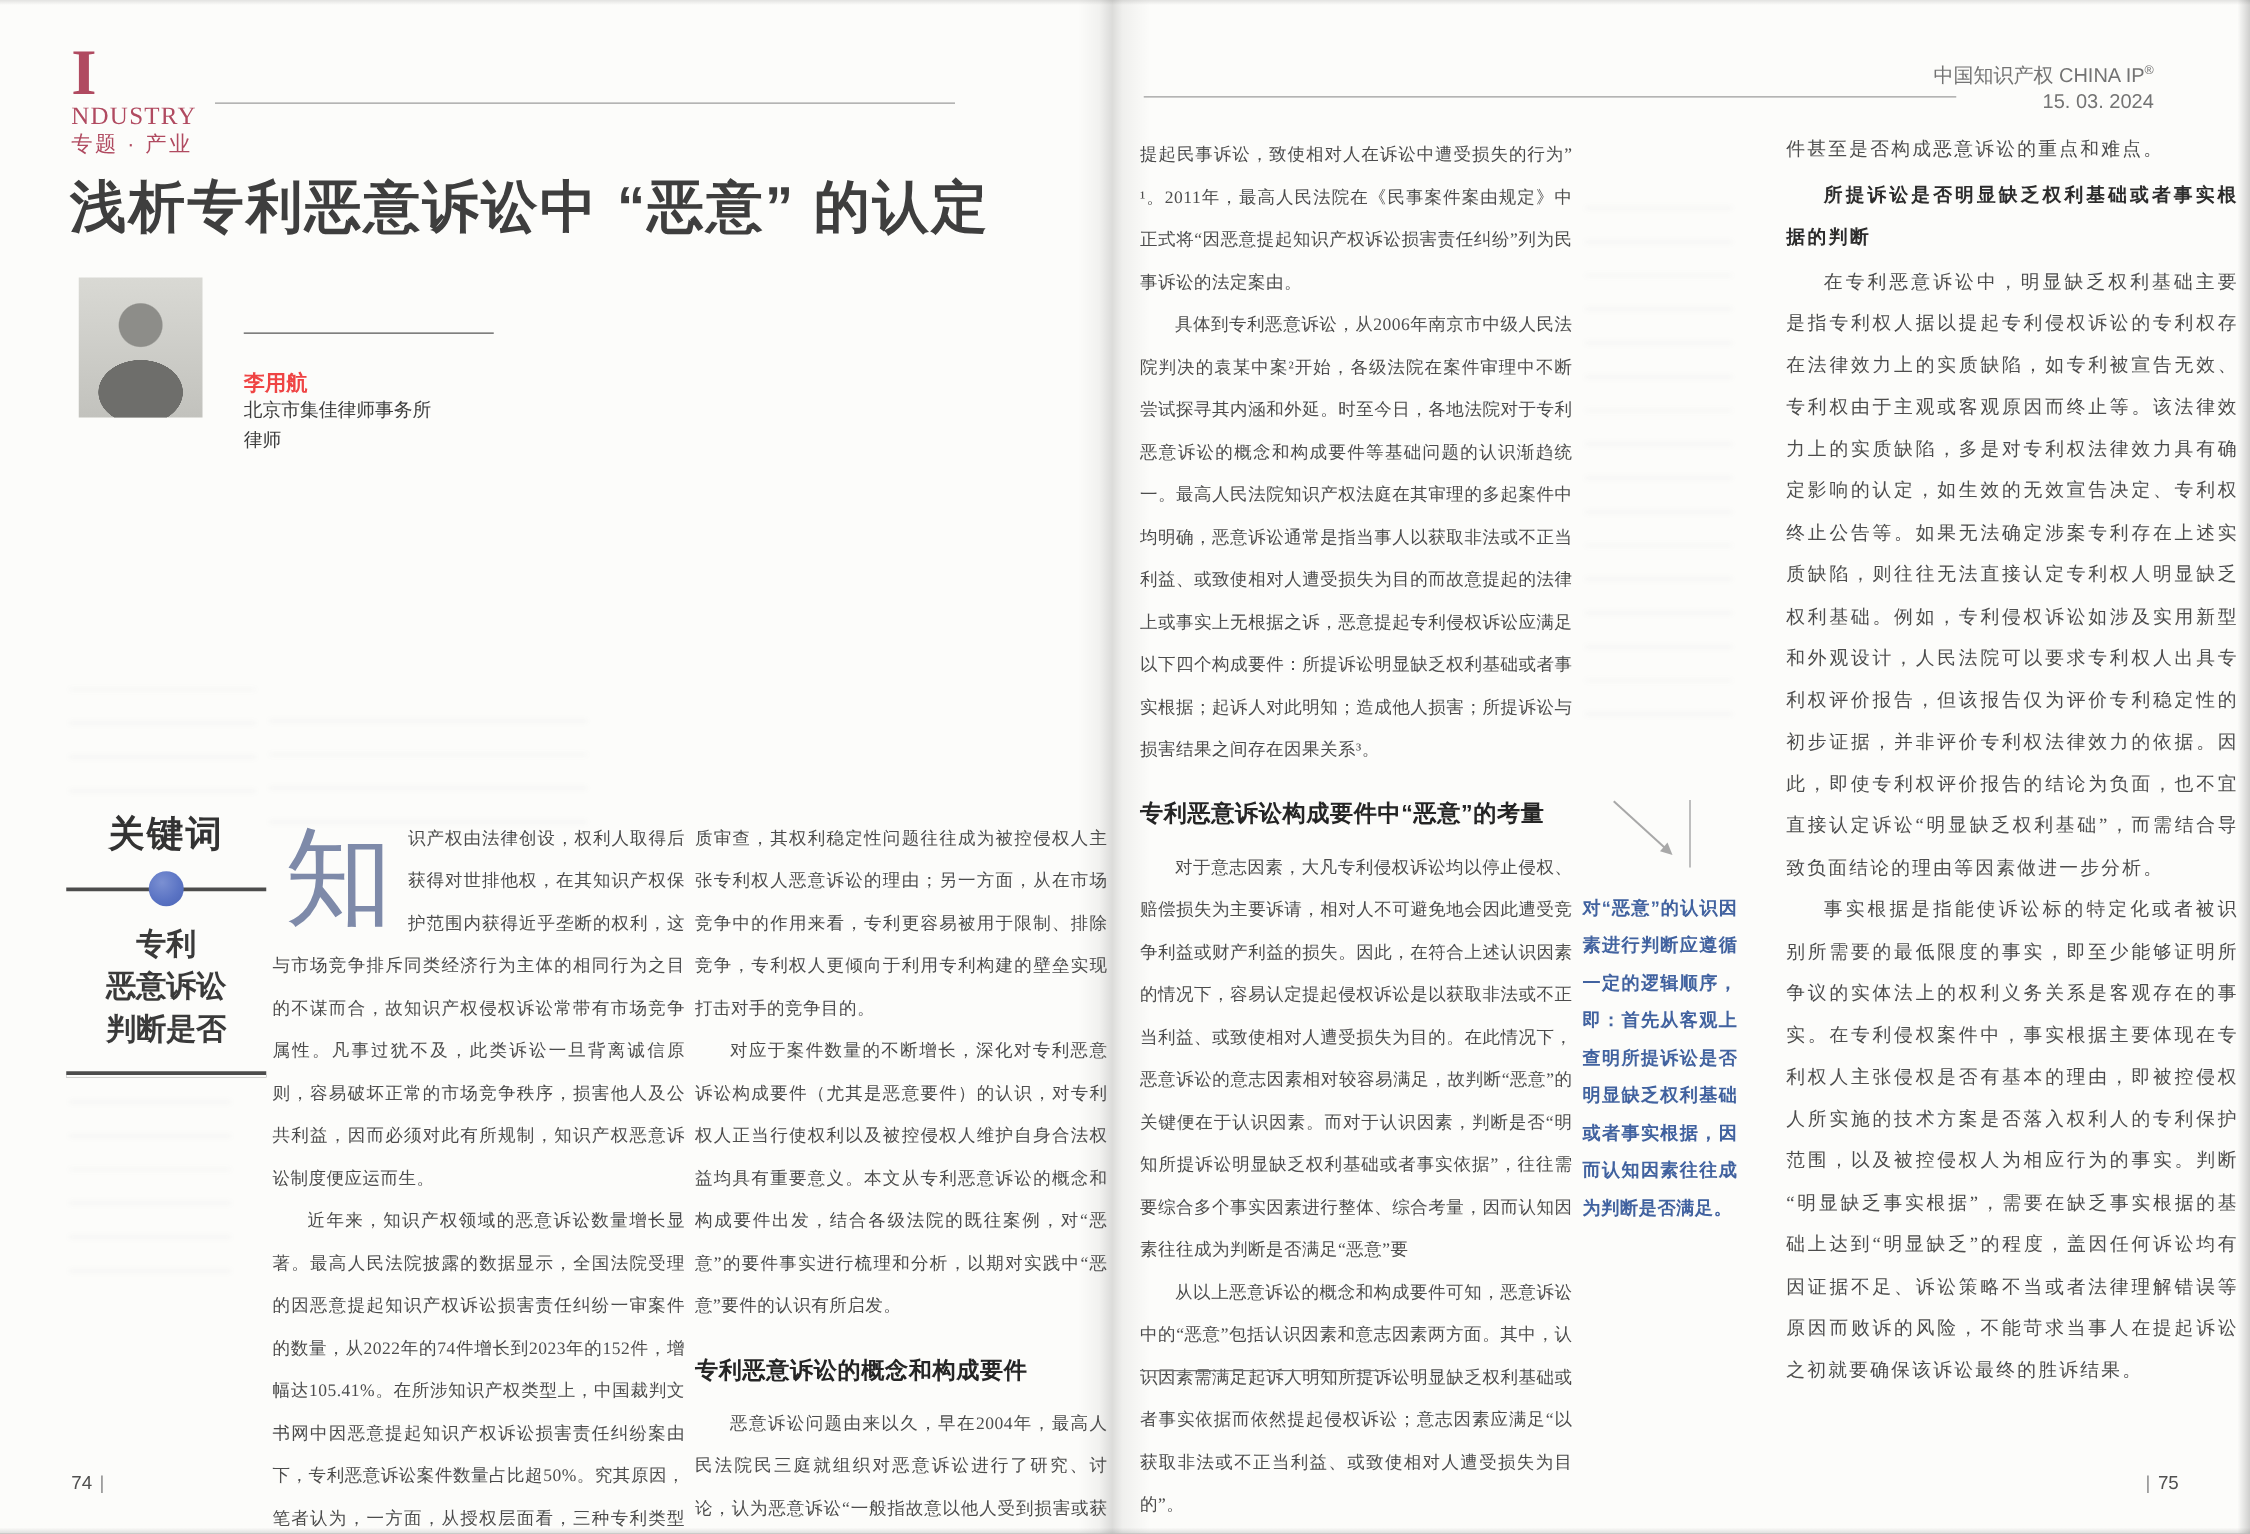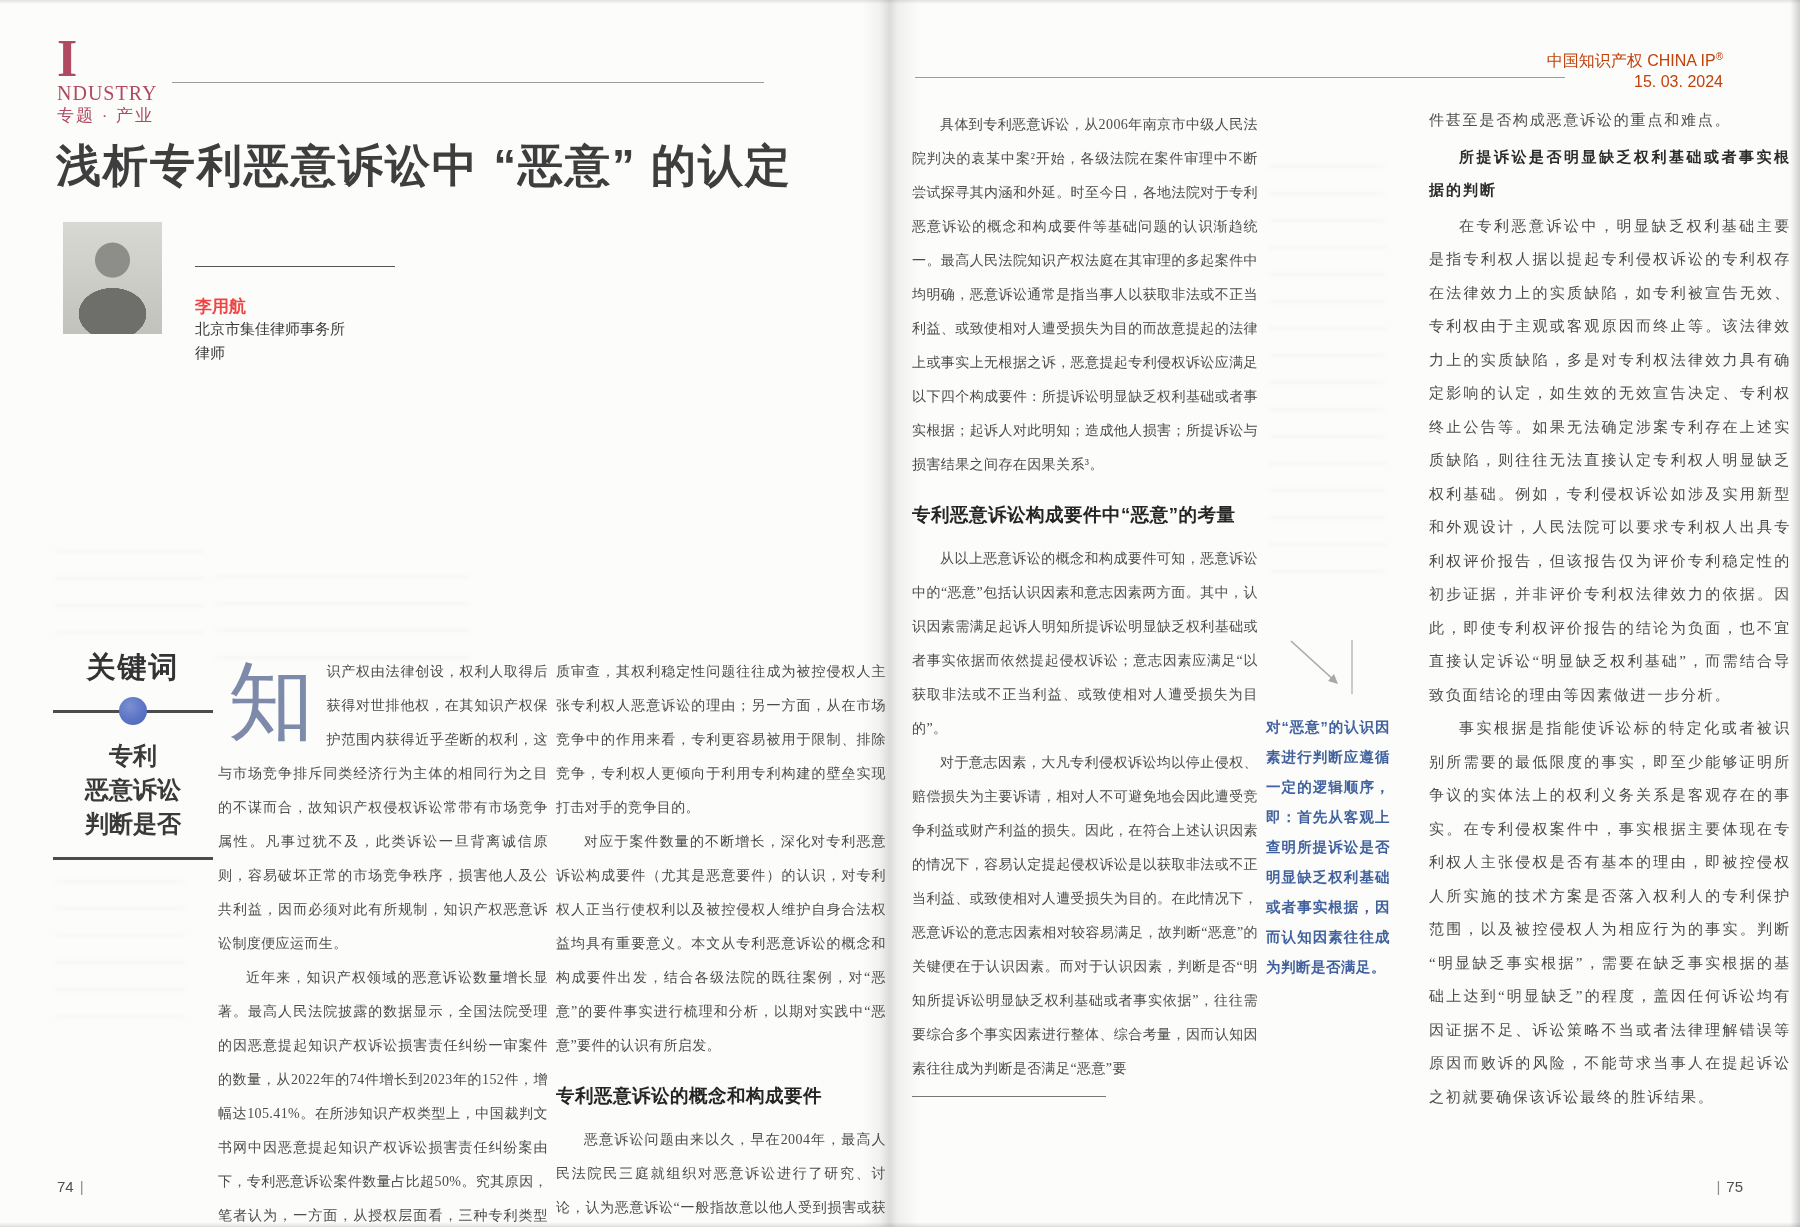--- a/index.html
+++ b/index.html
@@ -13,21 +13,21 @@
   .edge-top{position:absolute;top:0;left:0;width:1800px;height:4px;background:linear-gradient(180deg,rgba(0,0,0,0.10),rgba(0,0,0,0));}
   .edge-bottom{position:absolute;bottom:0;left:0;width:1800px;height:5px;background:linear-gradient(0deg,rgba(0,0,0,0.12),rgba(0,0,0,0));}
   .ghost{position:absolute;filter:blur(2px);opacity:.55;pointer-events:none;
         background:repeating-linear-gradient(180deg,rgba(115,122,140,0.09) 0 3px,rgba(0,0,0,0) 3px 27px);}
   
   .hdr-left{position:absolute;left:57px;top:36px;color:#b04a60;}
   .hdr-left .big-i{float:left;font-size:52px;line-height:46px;font-weight:bold;font-family:"Liberation Serif",serif;margin-right:7px;}
   .hdr-left .word{font-size:20px;letter-spacing:1px;font-family:"Liberation Serif",serif;line-height:22px;}
   .hdr-left .sub{font-size:17px;font-family:"Liberation Sans",sans-serif;line-height:24px;letter-spacing:2px;}
   .rule{position:absolute;height:1px;background:#9c9c9c;}
-  .hdr-right{position:absolute;right:77px;top:46px;text-align:right;color:#c2410c;
+  .hdr-right{position:absolute;right:77px;top:46px;text-align:right;color:#737373;
              font-family:"Liberation Sans",sans-serif;font-size:16px;line-height:21px;}
   sup{font-size:10px;}
   
   .title{position:absolute;left:56px;top:136px;width:900px;font-family:"Liberation Sans","DejaVu Sans",sans-serif;
          font-weight:bold;font-size:45px;letter-spacing:2px;color:#3e3e3e;}
   .photo{position:absolute;left:63px;top:222px;width:99px;height:112px;
          background:radial-gradient(circle at 50% 34%, #8d8d89 0 17px, rgba(0,0,0,0) 18px),
                     radial-gradient(ellipse 34px 26px at 50% 82%, #6e6e6b 0 99%, rgba(0,0,0,0) 100%),
                     linear-gradient(180deg,#d9d9d4 0%,#c2c2bd 100%);}
   .author-line{position:absolute;left:195px;top:266px;width:200px;height:1px;background:#555;}
@@ -127,24 +127,25 @@
   </div>
 
   <div class="col" id="col2">
     <p>质审查，其权利稳定性问题往往成为被控侵权人主张专利权人恶意诉讼的理由；另一方面，从在市场竞争中的作用来看，专利更容易被用于限制、排除竞争，专利权人更倾向于利用专利构建的壁垒实现打击对手的竞争目的。</p>
     <p class="ind">对应于案件数量的不断增长，深化对专利恶意诉讼构成要件（尤其是恶意要件）的认识，对专利权人正当行使权利以及被控侵权人维护自身合法权益均具有重要意义。本文从专利恶意诉讼的概念和构成要件出发，结合各级法院的既往案例，对“恶意”的要件事实进行梳理和分析，以期对实践中“恶意”要件的认识有所启发。</p>
     <div class="sec-head">专利恶意诉讼的概念和构成要件</div>
     <p class="ind">恶意诉讼问题由来以久，早在2004年，最高人民法院民三庭就组织对恶意诉讼进行了研究、讨论，认为恶意诉讼“一般指故意以他人受到损害或获取不法利益为目的，无事实根据和正当理由而</p>
   </div>
 
   <div class="col" id="col3">
+    <p>提起民事诉讼，致使相对人在诉讼中遭受损失的行为”¹。2011年，最高人民法院在《民事案件案由规定》中正式将“因恶意提起知识产权诉讼损害责任纠纷”列为民事诉讼的法定案由。</p>
     <p class="ind">具体到专利恶意诉讼，从2006年南京市中级人民法院判决的袁某中案²开始，各级法院在案件审理中不断尝试探寻其内涵和外延。时至今日，各地法院对于专利恶意诉讼的概念和构成要件等基础问题的认识渐趋统一。最高人民法院知识产权法庭在其审理的多起案件中均明确，恶意诉讼通常是指当事人以获取非法或不正当利益、或致使相对人遭受损失为目的而故意提起的法律上或事实上无根据之诉，恶意提起专利侵权诉讼应满足以下四个构成要件：所提诉讼明显缺乏权利基础或者事实根据；起诉人对此明知；造成他人损害；所提诉讼与损害结果之间存在因果关系³。</p>
     <div class="sec-head">专利恶意诉讼构成要件中“恶意”的考量</div>
+    <p class="ind">对于意志因素，大凡专利侵权诉讼均以停止侵权、赔偿损失为主要诉请，相对人不可避免地会因此遭受竞争利益或财产利益的损失。因此，在符合上述认识因素的情况下，容易认定提起侵权诉讼是以获取非法或不正当利益、或致使相对人遭受损失为目的。在此情况下，恶意诉讼的意志因素相对较容易满足，故判断“恶意”的关键便在于认识因素。而对于认识因素，判断是否“明知所提诉讼明显缺乏权利基础或者事实依据”，往往需要综合多个事实因素进行整体、综合考量，因而认知因素往往成为判断是否满足“恶意”要</p>
     <p class="ind">从以上恶意诉讼的概念和构成要件可知，恶意诉讼中的“恶意”包括认识因素和意志因素两方面。其中，认识因素需满足起诉人明知所提诉讼明显缺乏权利基础或者事实依据而依然提起侵权诉讼；意志因素应满足“以获取非法或不正当利益、或致使相对人遭受损失为目的”。</p>
-    <p class="ind">对于意志因素，大凡专利侵权诉讼均以停止侵权、赔偿损失为主要诉请，相对人不可避免地会因此遭受竞争利益或财产利益的损失。因此，在符合上述认识因素的情况下，容易认定提起侵权诉讼是以获取非法或不正当利益、或致使相对人遭受损失为目的。在此情况下，恶意诉讼的意志因素相对较容易满足，故判断“恶意”的关键便在于认识因素。而对于认识因素，判断是否“明知所提诉讼明显缺乏权利基础或者事实依据”，往往需要综合多个事实因素进行整体、综合考量，因而认知因素往往成为判断是否满足“恶意”要</p>
   </div>
 
   <svg class="pull-arrow" width="78" height="62" viewBox="0 0 78 62">
     <line x1="3" y1="3" x2="48" y2="44" stroke="#a8a8a8" stroke-width="1.6"></line>
     <polygon points="50,46 40,43 46,36" fill="#a8a8a8"></polygon>
     <line x1="64" y1="2" x2="64" y2="56" stroke="#b5b5b5" stroke-width="1.4"></line>
   </svg>
   <div class="pull">对“恶意”的认识因素进行判断应遵循一定的逻辑顺序，即：首先从客观上查明所提诉讼是否明显缺乏权利基础或者事实根据，因而认知因素往往成为判断是否满足。</div>
 
   <div class="col" id="col4">

